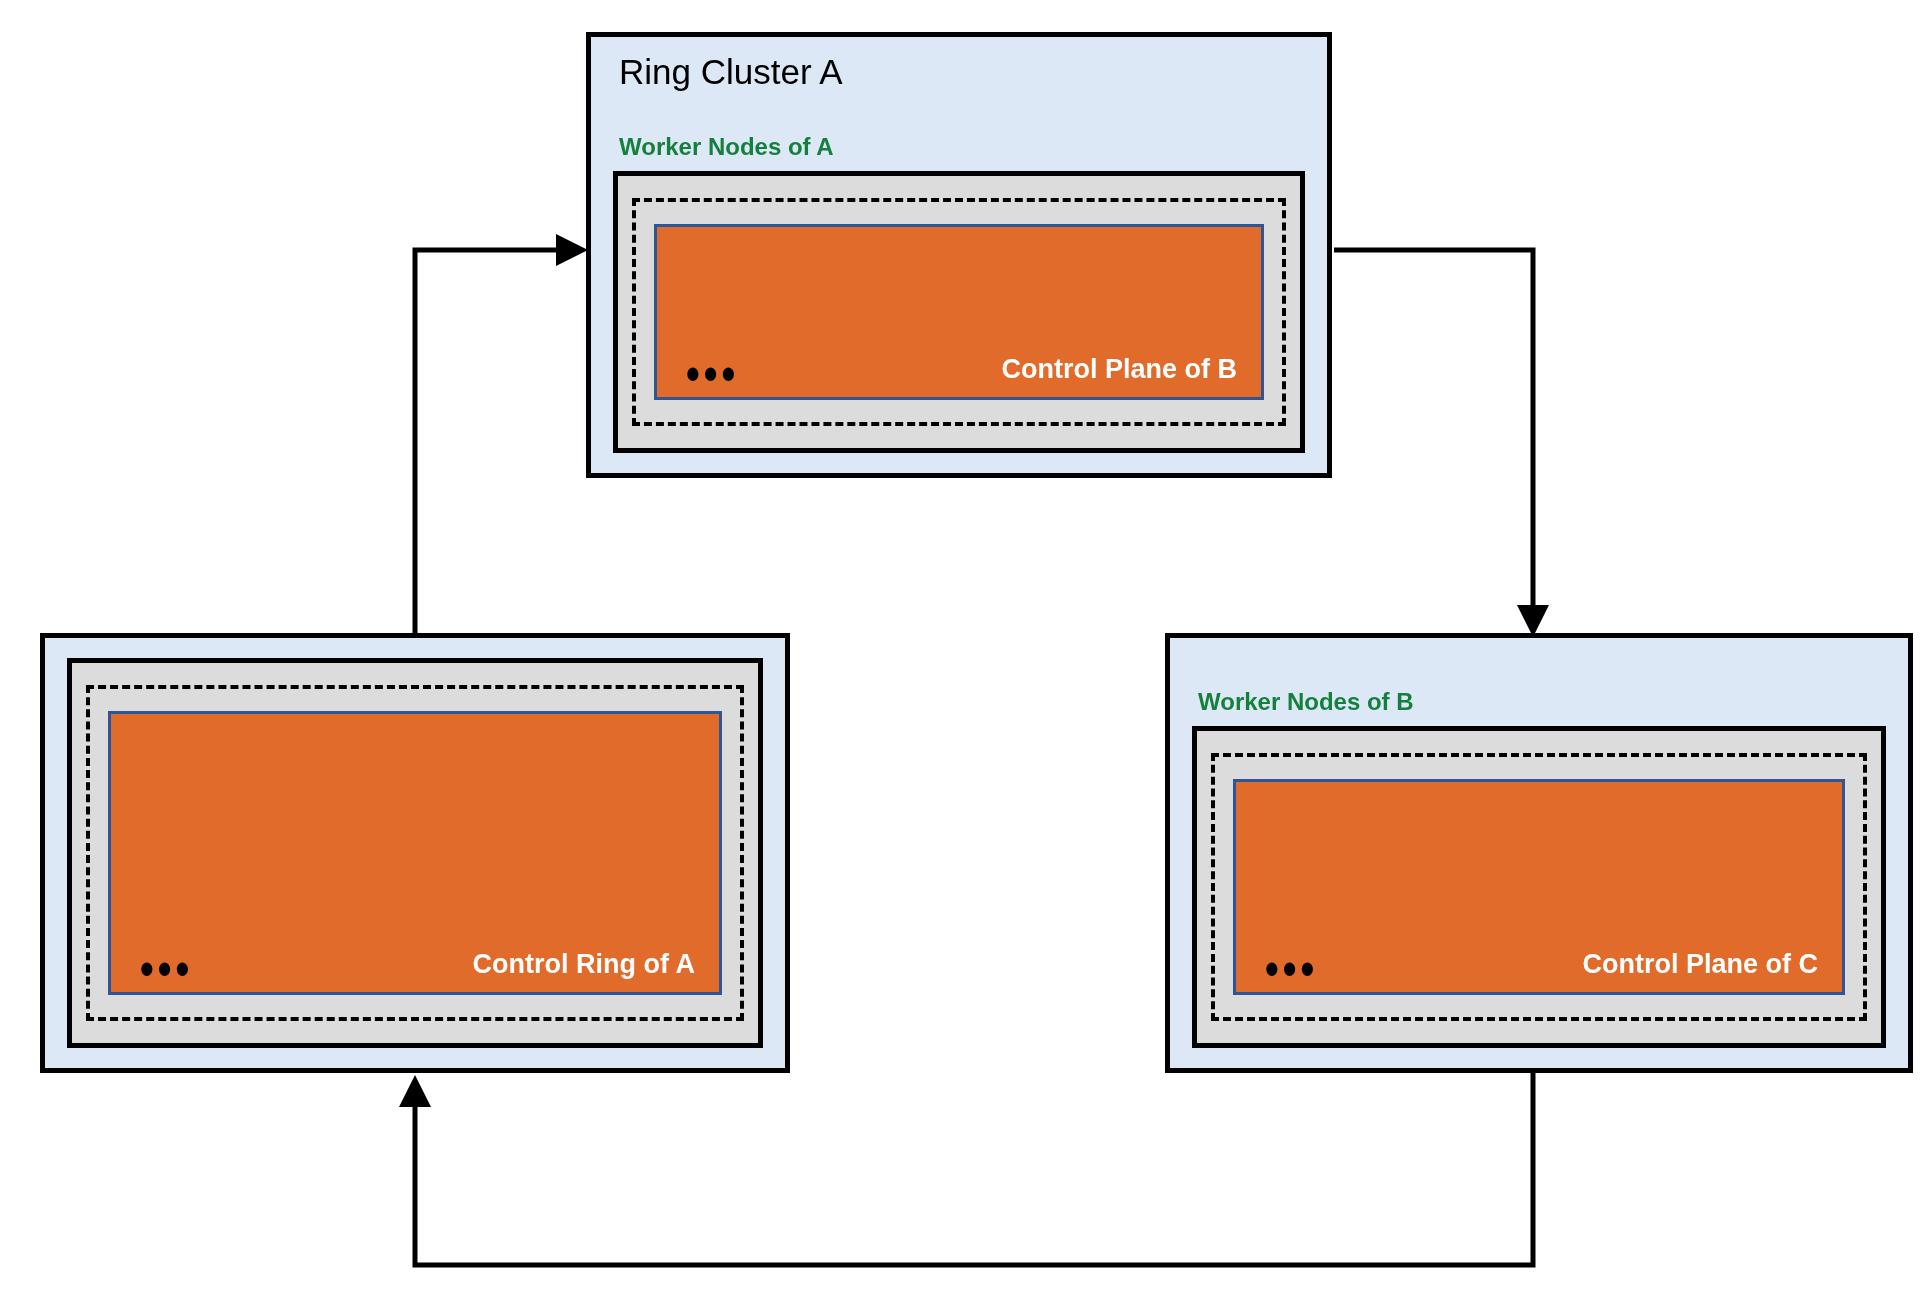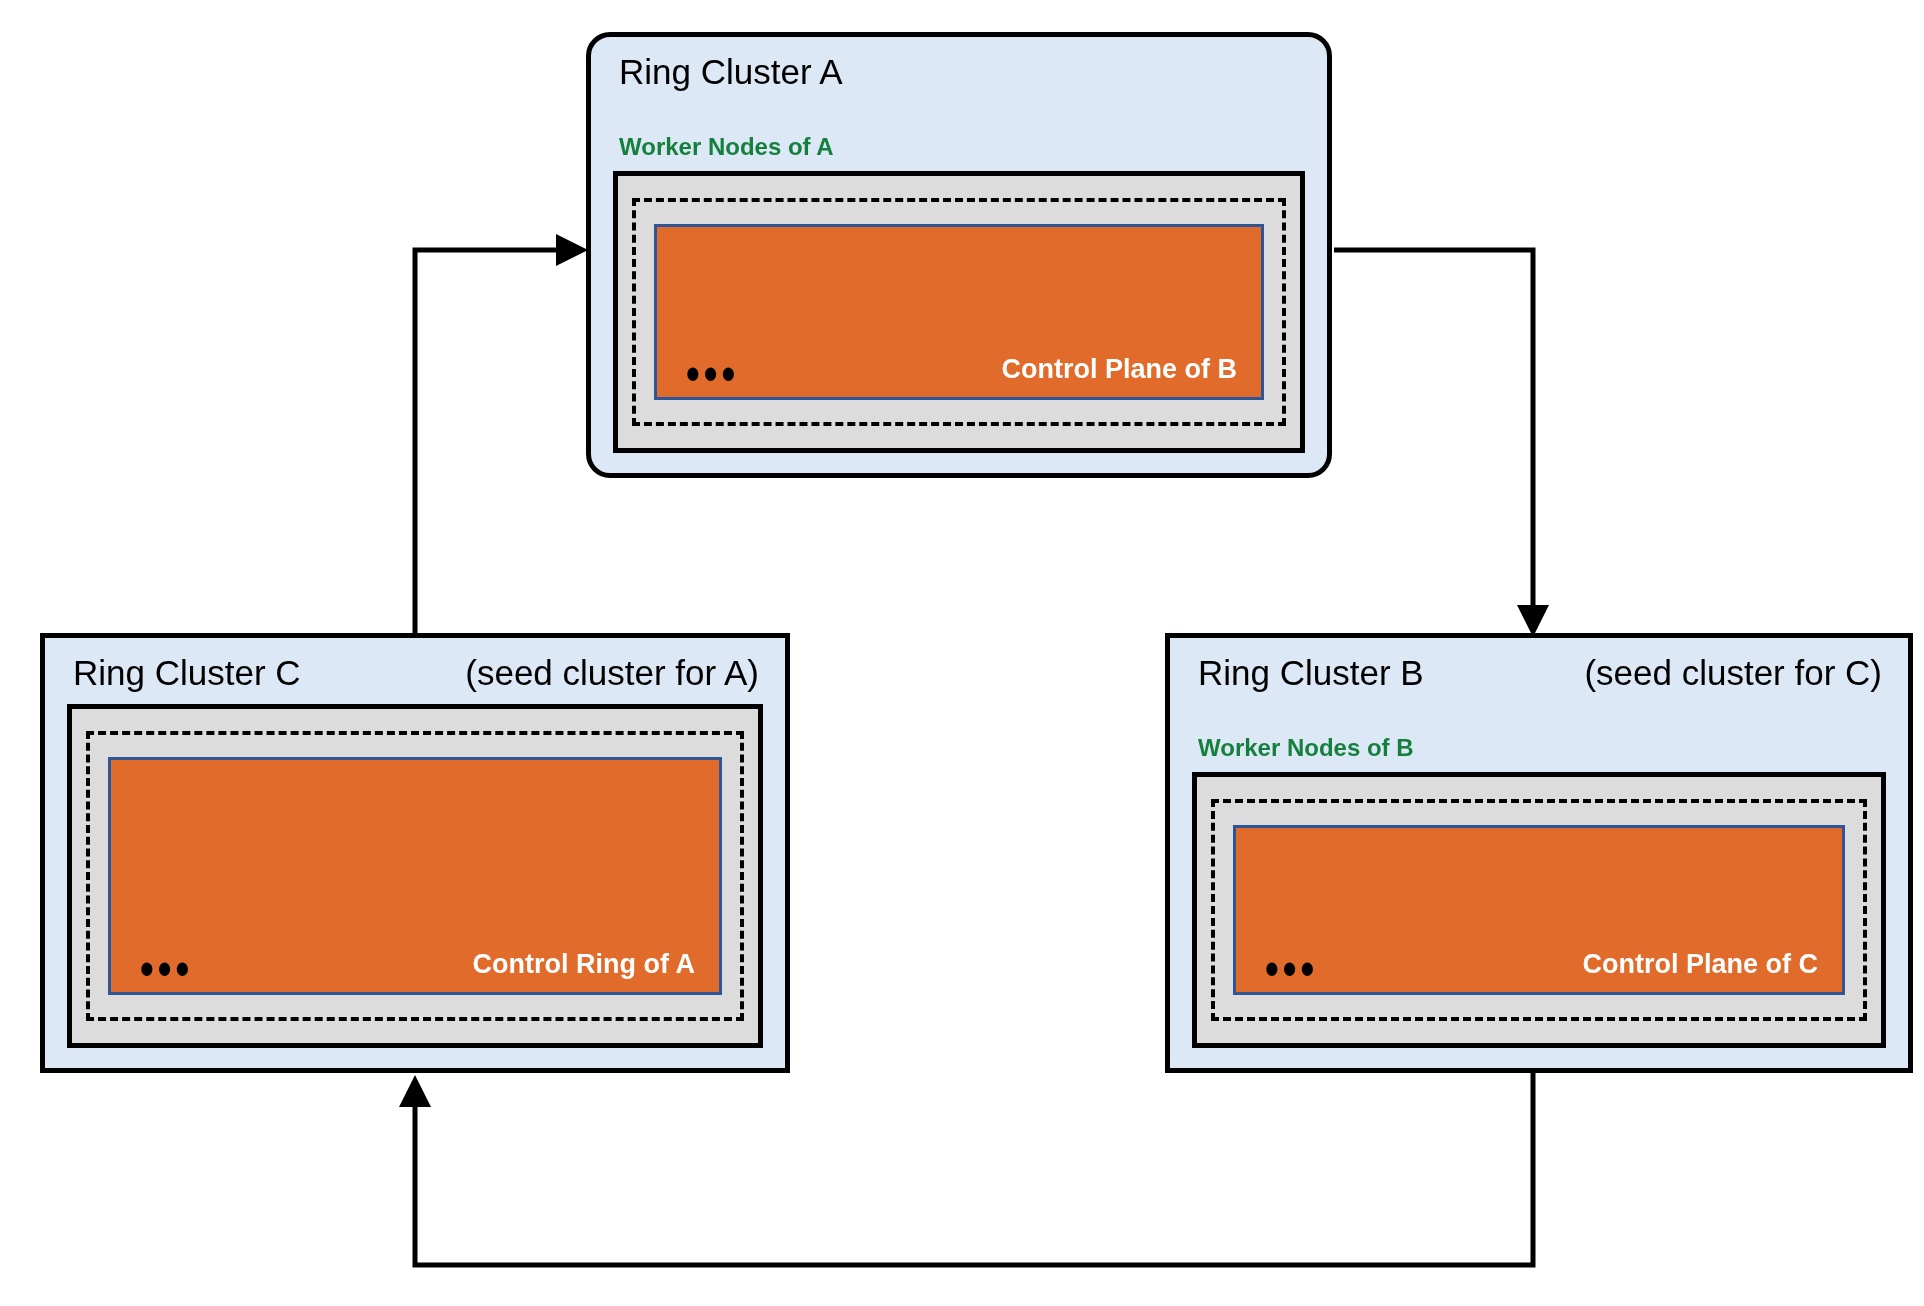--- a/index.html
+++ b/index.html
@@ -21,21 +21,21 @@
 
   .cluster {
     position: absolute;
     box-sizing: border-box;
     background: #dce8f5;
     border: 5px solid #000;
     display: flex;
     flex-direction: column;
     padding: 10px 22px 20px 22px;
   }
-  .cluster-a { left: 586px; top: 32px;  width: 746px; height: 446px; border-radius: 24px; }
+  .cluster-a { left: 586px; top: 32px;  width: 746px; height: 446px; }
   .cluster-c { left: 40px;  top: 633px; width: 750px; height: 440px; }
   .cluster-b { left: 1165px;top: 633px; width: 748px; height: 440px; }
 
   .title-row {
     display: flex;
     justify-content: space-between;
     align-items: baseline;
     font-size: 35px;
     line-height: 1.2;
     color: #000;
@@ -117,39 +117,31 @@
       <div class="dashed-box">
         <div class="control-plane">
           <span class="dots">●●●</span>
           <span class="cp-label">Control Plane of B</span>
         </div>
       </div>
     </div>
   </section>
 
   <section class="cluster cluster-c">
-    <div class="title-row">
-      <span>Ring Cluster C</span>
-      <span>(seed cluster for A)</span>
-    </div>
     <div class="worker-box">
       <div class="dashed-box">
         <div class="control-plane">
           <span class="dots">●●●</span>
           <span class="cp-label">Control Ring of A</span>
         </div>
       </div>
     </div>
   </section>
 
   <section class="cluster cluster-b">
-    <div class="title-row">
-      <span>Ring Cluster B</span>
-      <span>(seed cluster for C)</span>
-    </div>
     <div class="worker-label">Worker Nodes of B</div>
     <div class="worker-box">
       <div class="dashed-box">
         <div class="control-plane">
           <span class="dots">●●●</span>
           <span class="cp-label">Control Plane of C</span>
         </div>
       </div>
     </div>
   </section>

